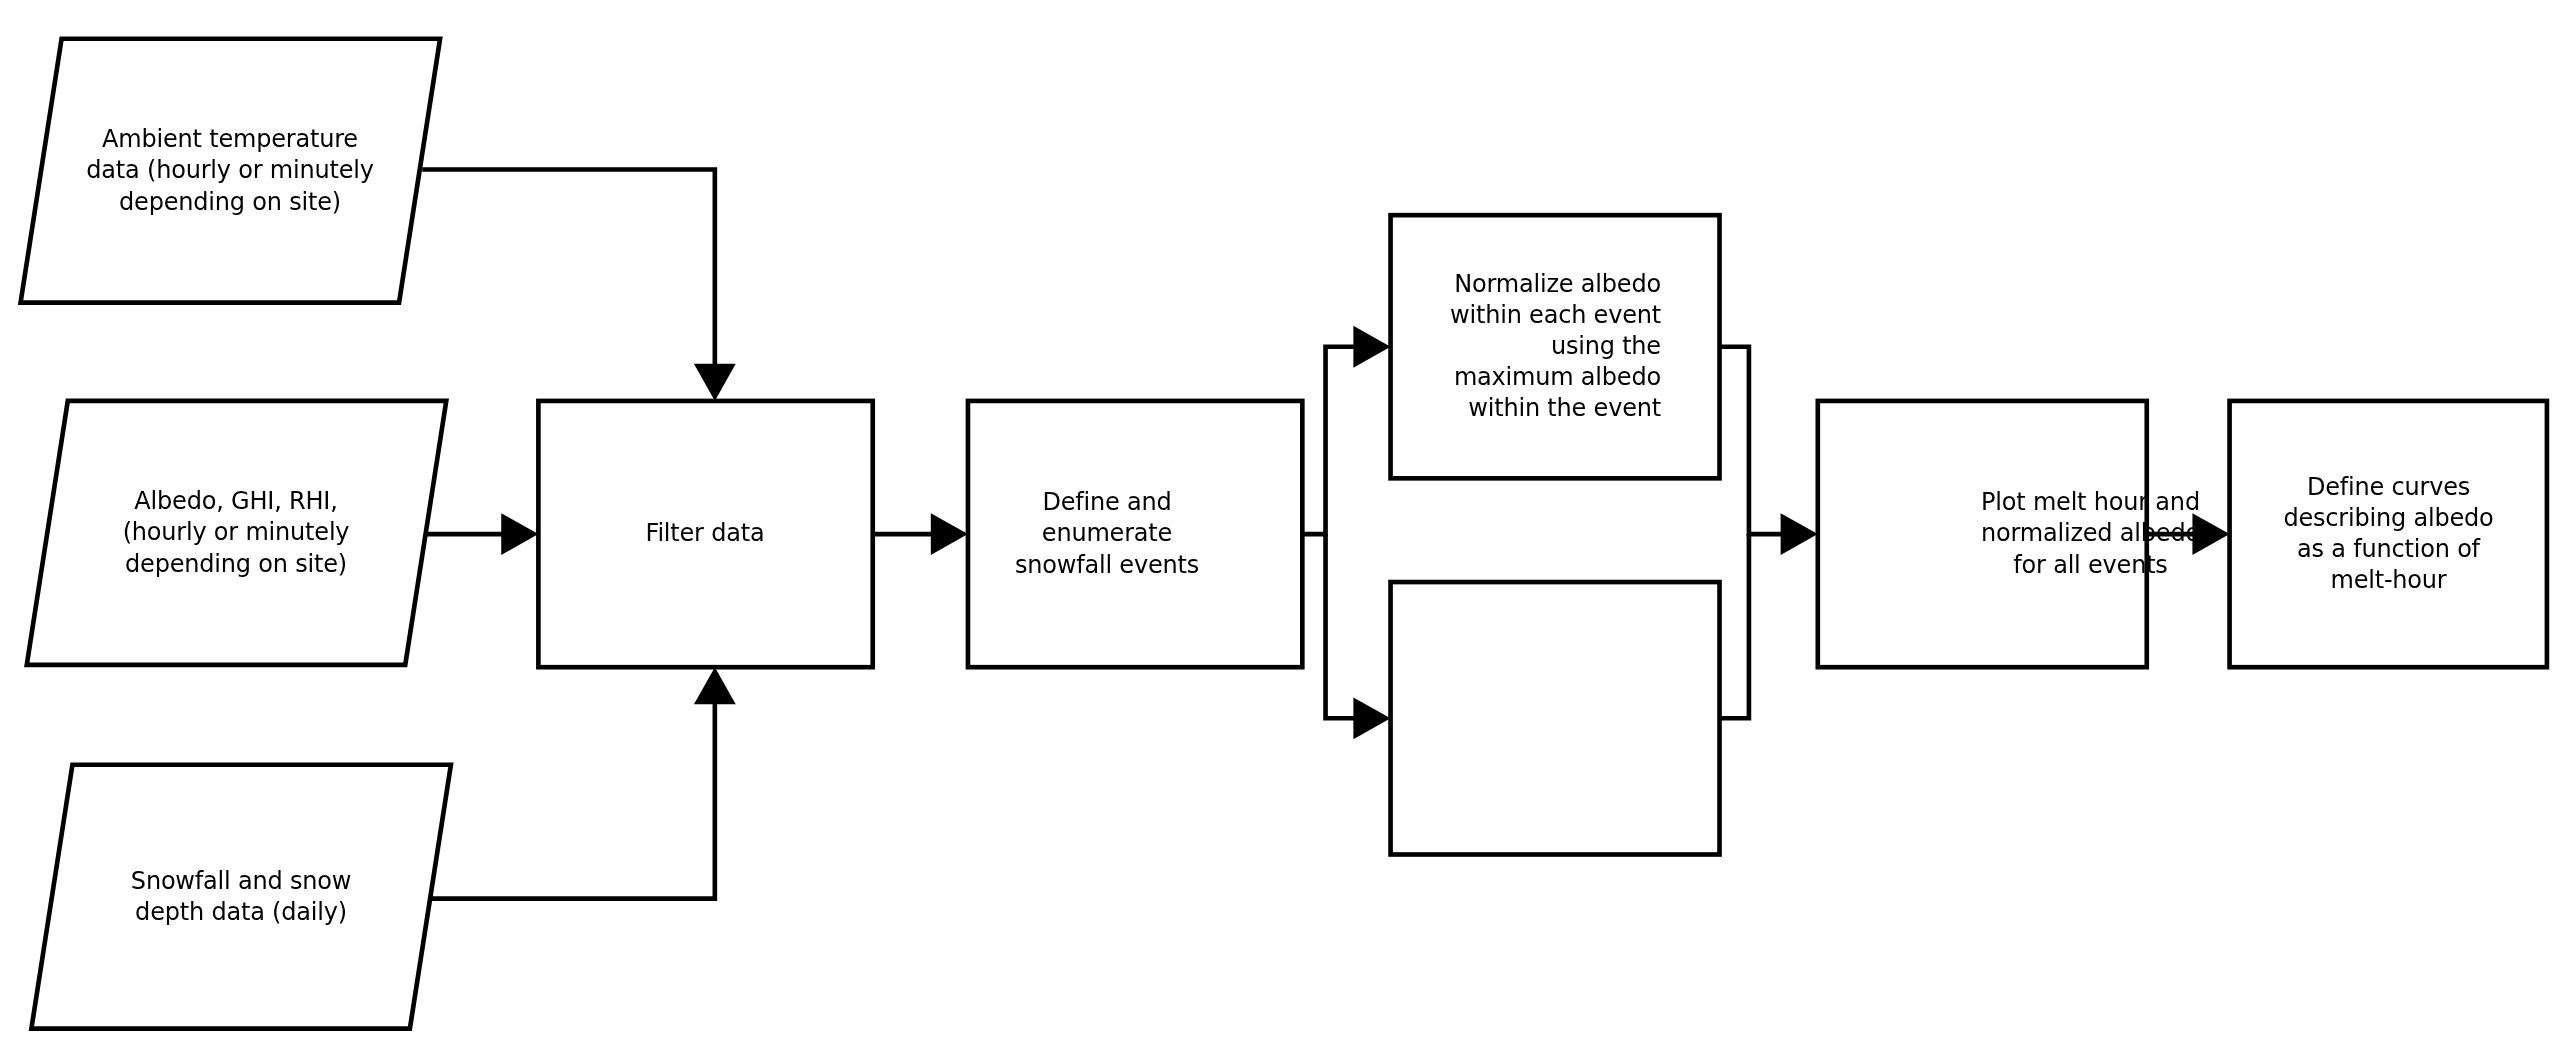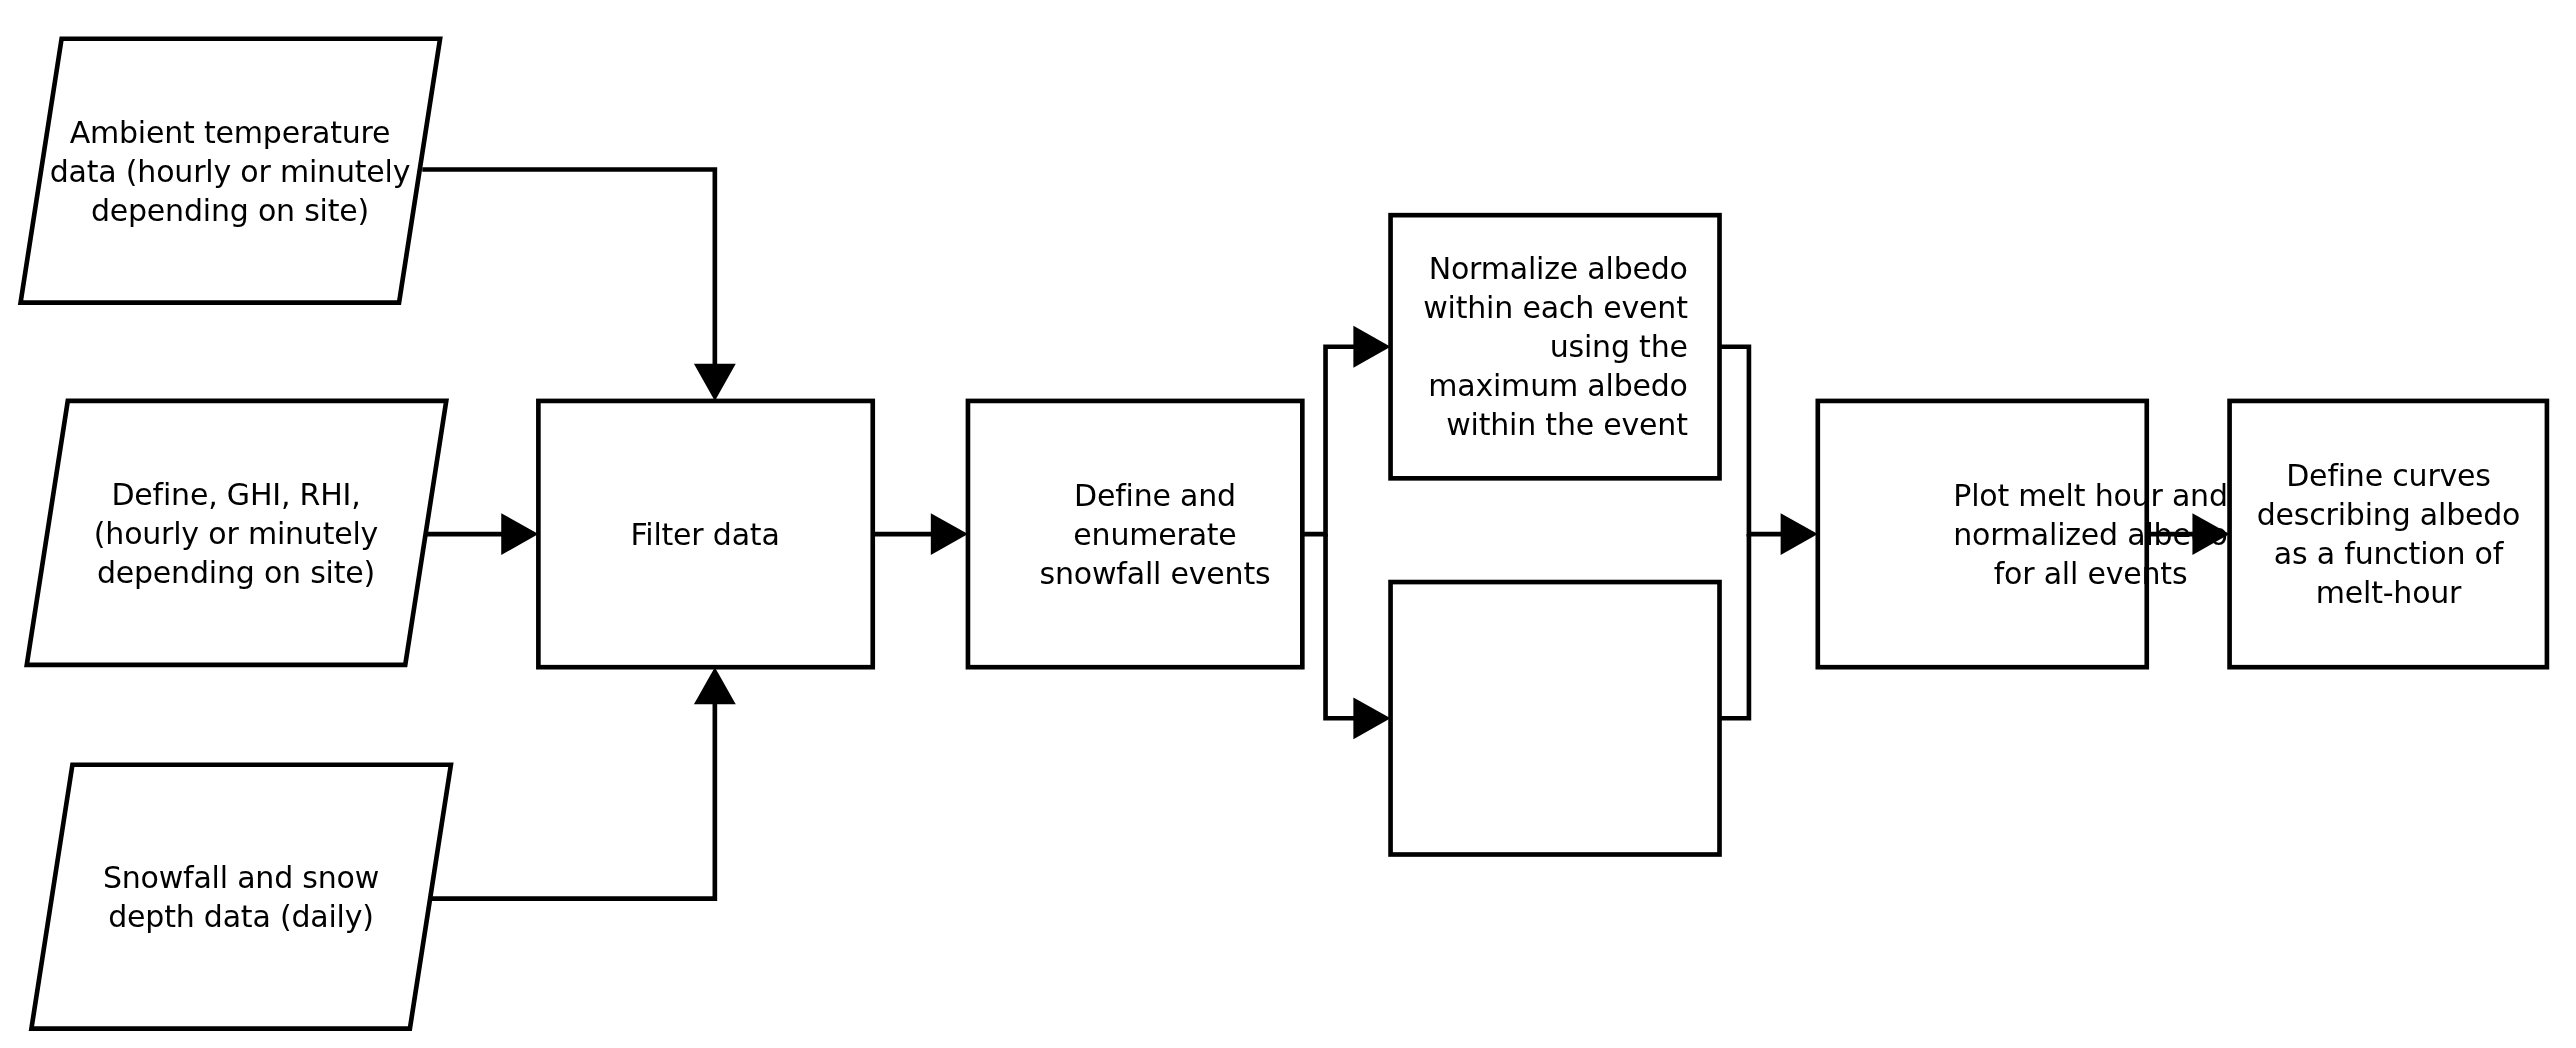--- a/index.html
+++ b/index.html
@@ -39,21 +39,21 @@
     fill: #000000;
     stroke: none;
   }
   .node-label {
     position: absolute;
     display: flex;
     align-items: center;
     justify-content: center;
     text-align: center;
     font-family: "DejaVu Sans", sans-serif;
-    font-size: 30px;
+    font-size: 24px;
     line-height: 1.30;
     color: #000000;
     white-space: pre-line;
     pointer-events: none;
     letter-spacing: -0.2px;
   }
 </style>
 </head>
 <body>
 
@@ -120,30 +120,30 @@
       <path class="connector" d="M 2773 690 L 2850 690"></path>
       <polygon class="arrowhead" points="2880,690 2832,663 2832,717"></polygon>
     </g>
 
   </svg>
 
   <div class="node-label" style="left:31px; top:39px; width:398px; height:264px;">Ambient temperature
 data (hourly or minutely
 depending on site)</div>
 
-  <div class="node-label" style="left:37px; top:401px; width:398px; height:264px;">Define, GHI, RHI,
+  <div class="node-label" style="left:37px; top:401px; width:398px; height:264px;">Albedo, GHI, RHI,
 (hourly or minutely
 depending on site)</div>
 
   <div class="node-label" style="left:42px; top:765px; width:398px; height:264px;">Snowfall and snow
 depth data (daily)</div>
 
   <div class="node-label" style="left:538px; top:401px; width:334px; height:266px;text-align:center;">Filter data</div>
 
-  <div class="node-label" style="left:988px; top:401px; width:334px; height:266px;">Define and
+  <div class="node-label" style="left:940px; top:401px; width:334px; height:266px;">Define and
 enumerate
 snowfall events</div>
 
   <div class="node-label" style="left:1391px; top:215px; width:329px; height:263px;text-align:right;">Normalize albedo
 within each event
 using the
 maximum albedo
 within the event</div>
 
 

